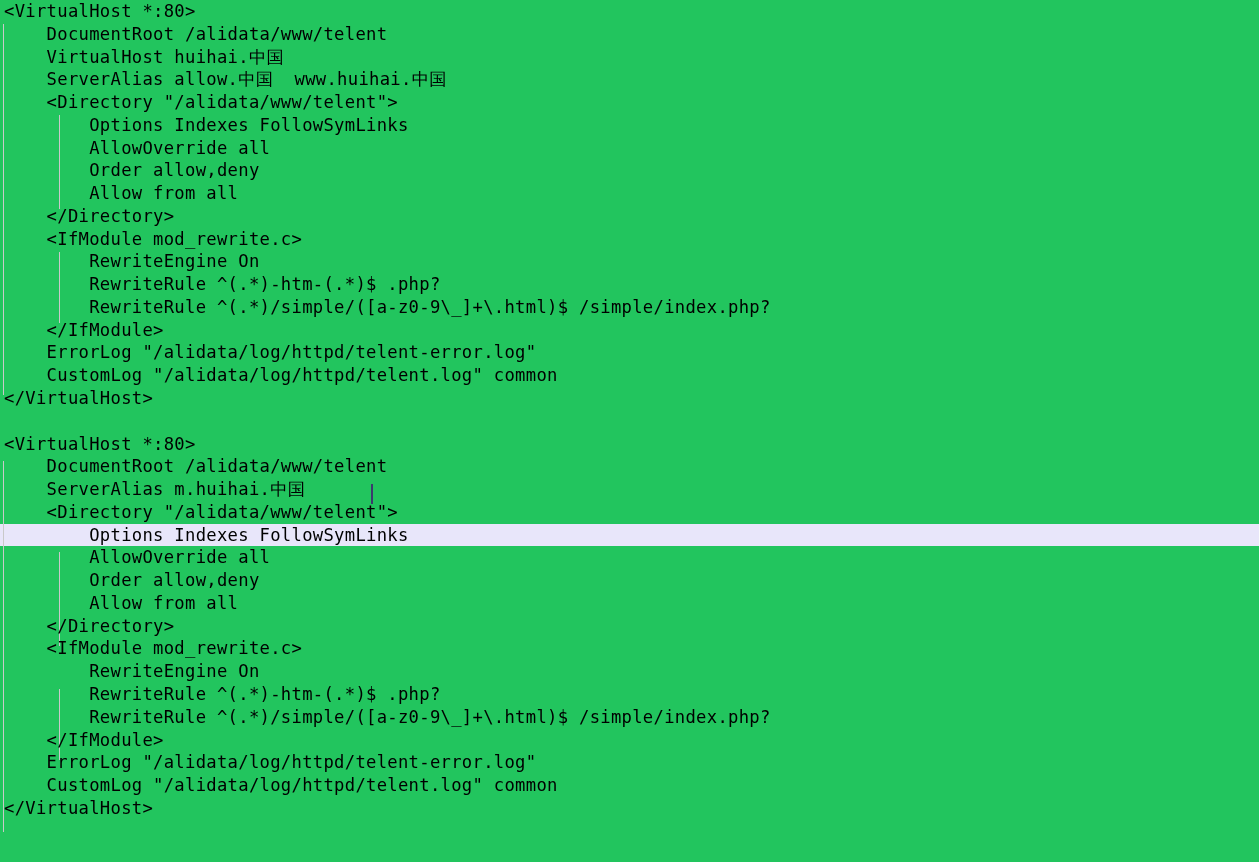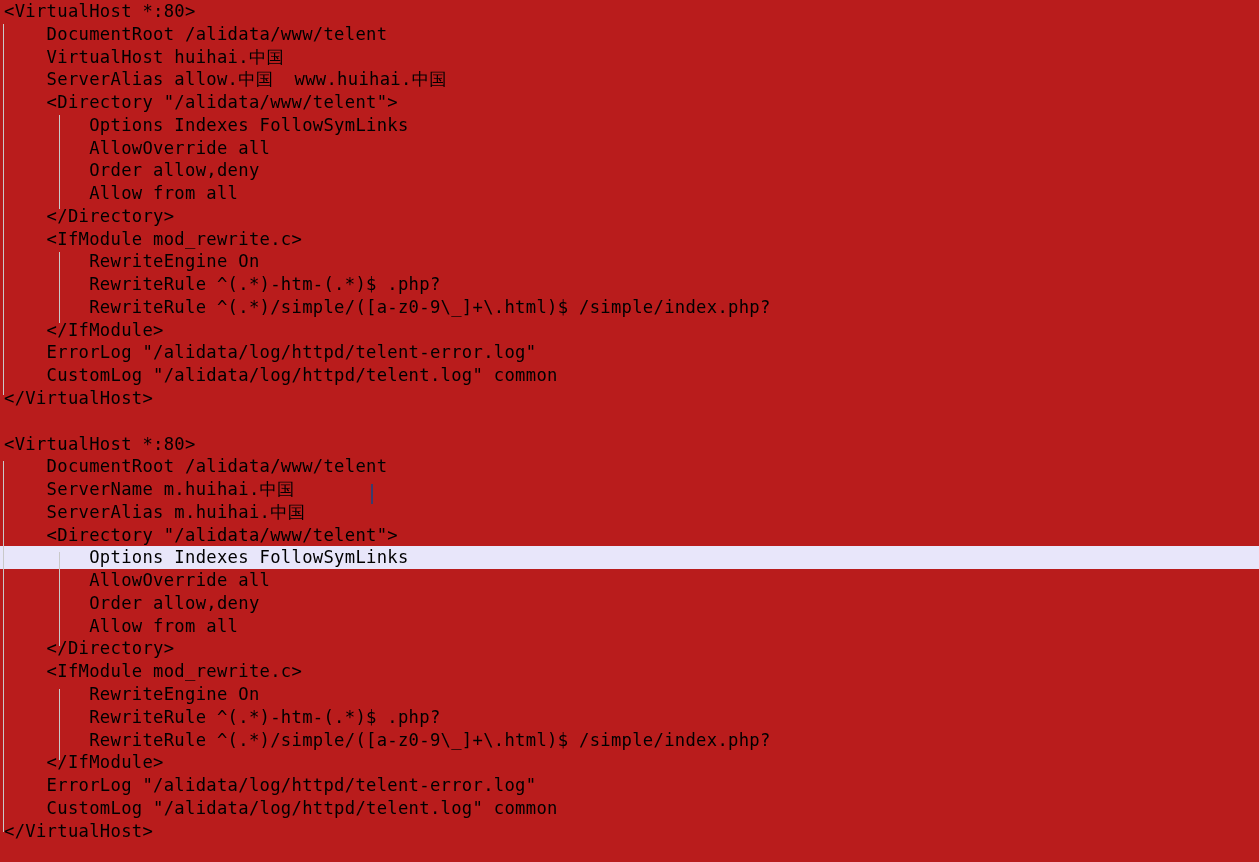--- a/index.html
+++ b/index.html
@@ -12,21 +12,21 @@
     width: 1259px;
     height: 862px;
     overflow: hidden;
     font-family: "DejaVu Sans Mono", "Liberation Mono", monospace;
   }
 
   #editor {
     position: relative;
     width: 1259px;
     height: 862px;
-    background: #b91c1c;
+    background: #22c55e;
   }
 
   
   .code-surface {
     position: absolute;
     left: 0;
     top: 0;
     width: 1259px;
     height: 862px;
   }
@@ -98,21 +98,20 @@
         <div class="code-line"><span class="code-text">        RewriteEngine On</span></div>
         <div class="code-line"><span class="code-text">        RewriteRule ^(.*)-htm-(.*)$ .php?</span></div>
         <div class="code-line"><span class="code-text">        RewriteRule ^(.*)/simple/([a-z0-9\_]+\.html)$ /simple/index.php?</span></div>
         <div class="code-line"><span class="code-text">    &lt;/IfModule&gt;</span></div>
         <div class="code-line"><span class="code-text">    ErrorLog "/alidata/log/httpd/telent-error.log"</span></div>
         <div class="code-line"><span class="code-text">    CustomLog "/alidata/log/httpd/telent.log" common</span></div>
         <div class="code-line"><span class="code-text">&lt;/VirtualHost&gt;</span></div>
         <div class="code-line"><span class="code-text"></span></div>
         <div class="code-line"><span class="code-text">&lt;VirtualHost *:80&gt;</span></div>
         <div class="code-line"><span class="code-text">    DocumentRoot /alidata/www/telent</span></div>
-        <div class="code-line"><span class="code-text">    ServerName m.huihai.中国</span></div>
         <div class="code-line"><span class="code-text">    ServerAlias m.huihai.中国</span></div>
         <div class="code-line"><span class="code-text">    &lt;Directory "/alidata/www/telent"&gt;</span></div>
         <div class="code-line highlight" style="background: rgb(232, 230, 250);"><span class="code-text">        Options Indexes FollowSymLinks</span></div>
         <div class="code-line"><span class="code-text">        AllowOverride all</span></div>
         <div class="code-line"><span class="code-text">        Order allow,deny</span></div>
         <div class="code-line"><span class="code-text">        Allow from all</span></div>
         <div class="code-line"><span class="code-text">    &lt;/Directory&gt;</span></div>
         <div class="code-line"><span class="code-text">    &lt;IfModule mod_rewrite.c&gt;</span></div>
         <div class="code-line"><span class="code-text">        RewriteEngine On</span></div>
         <div class="code-line"><span class="code-text">        RewriteRule ^(.*)-htm-(.*)$ .php?</span></div>

